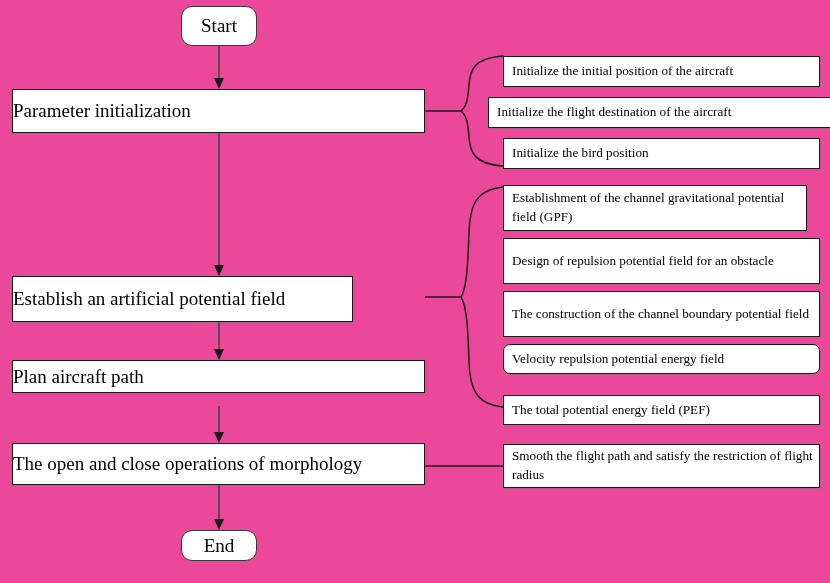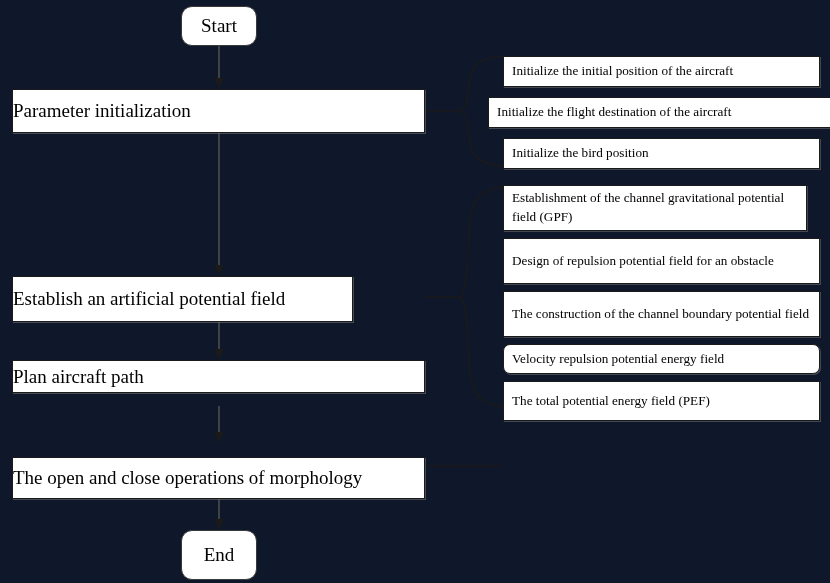--- a/index.html
+++ b/index.html
@@ -9,21 +9,21 @@
     background: #ffffff;
   }
   body {
     font-family: "Liberation Serif", "DejaVu Serif", serif;
     color: #000000;
   }
   #canvas {
     position: relative;
     width: 830px;
     height: 583px;
-    background: #0f172a;
+    background: #ec4899;
     overflow: hidden;
   }
   .node {
     position: absolute;
     box-sizing: border-box;
     border: 1px solid #000000;
     background: #ffffff;
     display: flex;
     align-items: center;
     color: #000000;
@@ -136,25 +136,25 @@
   </div>
 
   <div class="node process" style="left:12px; top:276px; width:341px; height:46px;">
     <span>Establish an artificial potential field</span>
   </div>
 
   <div class="node process" style="left:12px; top:360px; width:413px; height:33px;">
     <span>Plan aircraft path</span>
   </div>
 
-  <div class="node process" style="left:12px; top:443px; width:413px; height:42px;margin-top:14px;">
+  <div class="node process" style="left:12px; top:443px; width:413px; height:42px;">
     <span>The open and close operations of morphology</span>
   </div>
 
-  <div class="node terminator" style="left:181px; top:530px; width:76px; height:50px;">
+  <div class="node terminator" style="left:181px; top:530px; width:76px; height:31px;">
     <span>End</span>
   </div>
 
   <div class="node detail" style="left:503px; top:56px; width:317px; height:31px;">
     <span class="txt">Initialize the initial position of the aircraft</span>
   </div>
   <div class="node detail" style="left:488px; top:97px; width:367px; height:31px;">
     <span class="txt">Initialize the flight destination of the aircraft</span>
   </div>
   <div class="node detail" style="left:503px; top:138px; width:317px; height:31px;font-family:Liberation Serif, serif;">
@@ -166,18 +166,21 @@
   </div>
   <div class="node detail" style="left:503px; top:238px; width:317px; height:46px;">
     <span class="txt">Design of repulsion potential field for an obstacle</span>
   </div>
   <div class="node detail" style="left:503px; top:291px; width:317px; height:46px;">
     <span class="txt">The construction of the channel boundary potential field</span>
   </div>
   <div class="node detail" style="left:503px; top:344px; width:317px; height:30px;border-radius:7px;">
     <span class="txt">Velocity repulsion potential energy field</span>
   </div>
-  <div class="node detail" style="left:503px; top:381px; width:317px; height:40px;">
+  <div class="node detail" style="left:503px; top:395px; width:317px; height:30px;">
     <span class="txt">The total potential energy field (PEF)</span>
   </div>
 
+  <div class="node detail" style="left:503px; top:444px; width:317px; height:44px;">
+    <span class="txt">Smooth the flight path and satisfy the restriction of flight radius</span>
+  </div>
 
 </div>
 
 </body></html>

